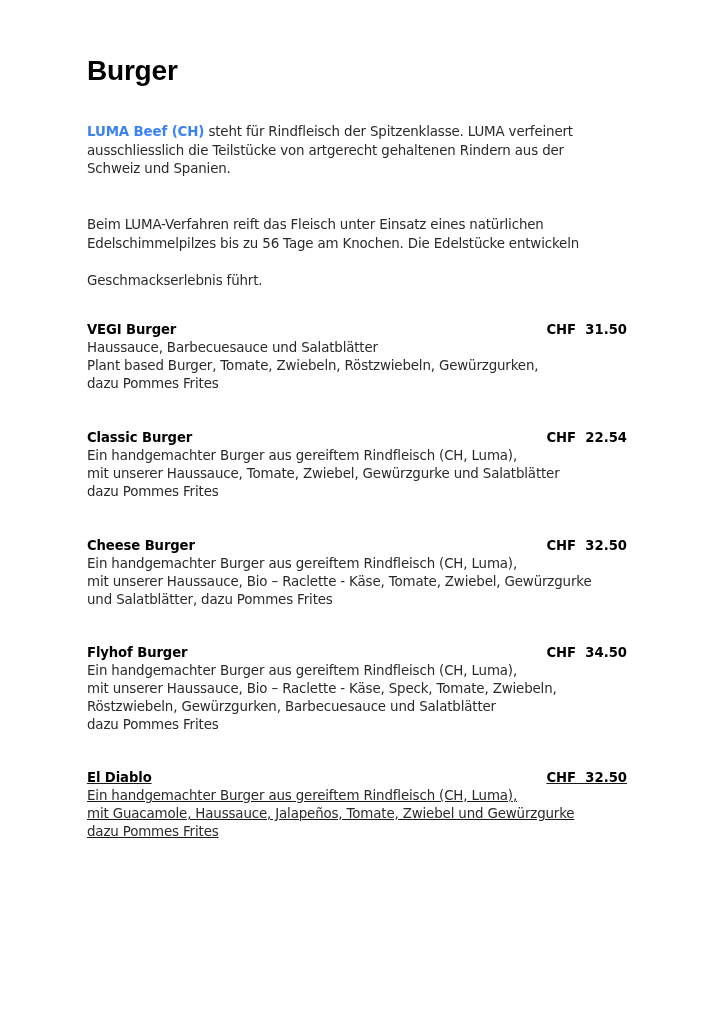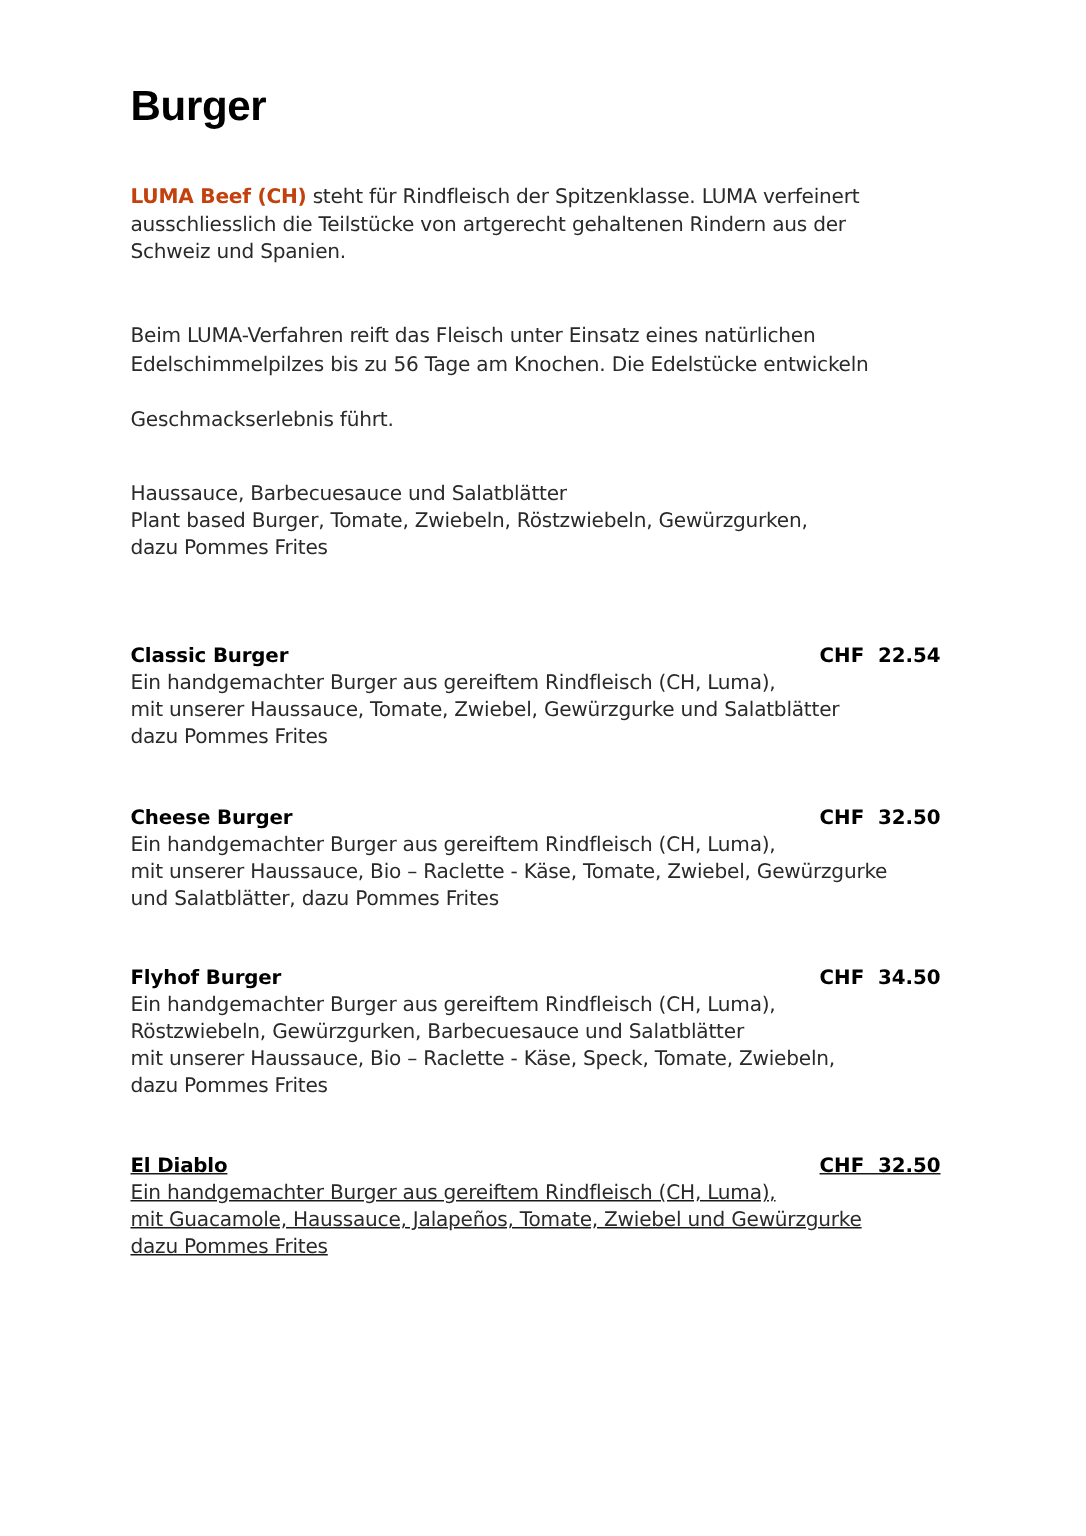--- a/index.html
+++ b/index.html
@@ -39,21 +39,21 @@
       left: 0;
       width: 545px;
       font-size: 13.4px;
       line-height: 18.5px;
       color: #2a2a2a;
       letter-spacing: -0.15px;
       margin: 0;
     }
     .intro-1 { top: 123px; }
     .intro-2 { top: 196px; margin-top: 20px; }
-    .intro b { font-weight: bold; color: #c2410c; }
+    .intro b { font-weight: bold; color: #3b82f6; }
     .item {
       position: absolute;
       left: 0;
       width: 540px;
     }
     .item-head {
       display: flex;
       justify-content: space-between;
       align-items: baseline;
       height: 18px;
@@ -94,20 +94,24 @@
   </p>
 
   <p class="intro intro-2">
     <span>Beim LUMA-Verfahren reift das Fleisch unter Einsatz eines natürlichen</span><br>
     <span>Edelschimmelpilzes bis zu 56 Tage am Knochen. Die Edelstücke entwickeln</span><br>
     <br>
     <span>Geschmackserlebnis führt.</span>
   </p>
 
   <div class="item" style="top:321px;">
+    <div class="item-head">
+      <span class="item-name">VEGI Burger</span>
+      <span class="item-price">CHF  31.50</span>
+    </div>
     <div class="item-desc">
       <div>Haussauce, Barbecuesauce und Salatblätter</div>
       <div>Plant based Burger, Tomate, Zwiebeln, Röstzwiebeln, Gewürzgurken,</div>
       <div>dazu Pommes Frites</div>
     </div>
   </div>
 
   <div class="item" style="top:429px;">
     <div class="item-head">
       <span class="item-name">Classic Burger</span>
@@ -132,22 +136,22 @@
     </div>
   </div>
 
   <div class="item" style="top:644px;">
     <div class="item-head">
       <span class="item-name">Flyhof Burger</span>
       <span class="item-price">CHF  34.50</span>
     </div>
     <div class="item-desc">
       <div>Ein handgemachter Burger aus gereiftem Rindfleisch (CH, Luma),</div>
+      <div>mit unserer Haussauce, Bio – Raclette - Käse, Speck, Tomate, Zwiebeln,</div>
       <div>Röstzwiebeln, Gewürzgurken, Barbecuesauce und Salatblätter</div>
-      <div>mit unserer Haussauce, Bio – Raclette - Käse, Speck, Tomate, Zwiebeln,</div>
       <div>dazu Pommes Frites</div>
     </div>
   </div>
 
   <div class="item" style="top:769px;text-decoration:underline;">
     <div class="item-head">
       <span class="item-name">El Diablo</span>
       <span class="item-price">CHF  32.50</span>
     </div>
     <div class="item-desc">

